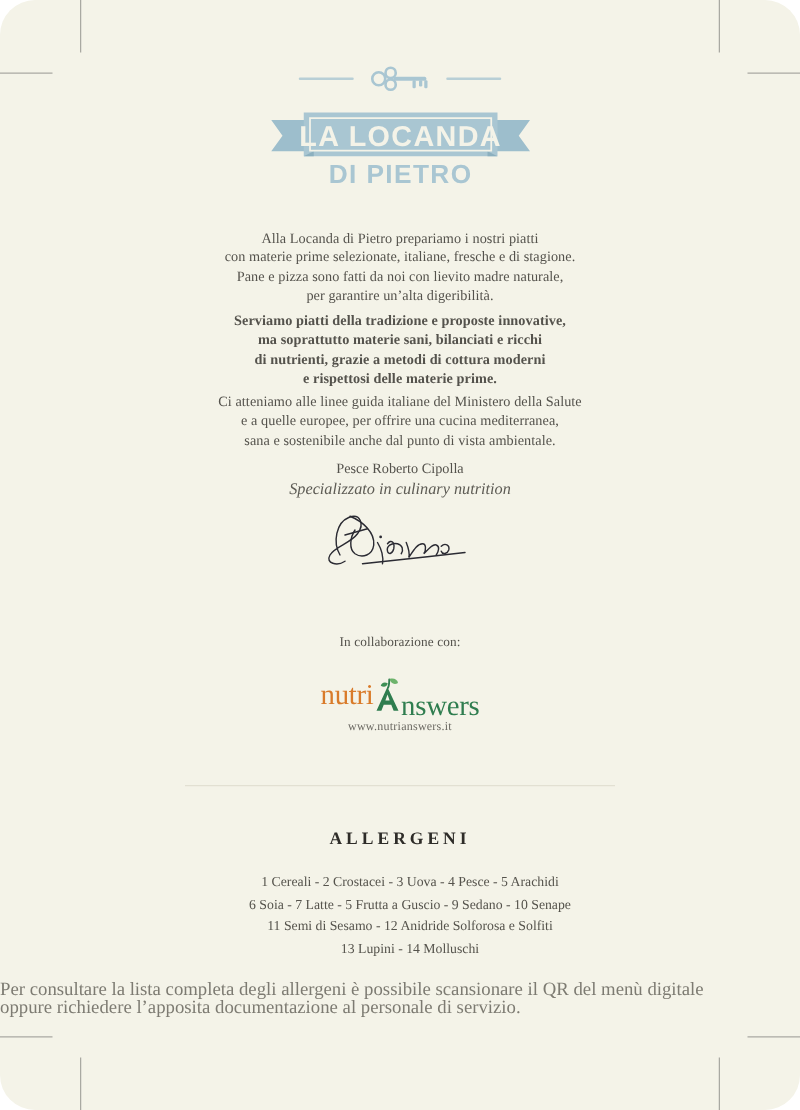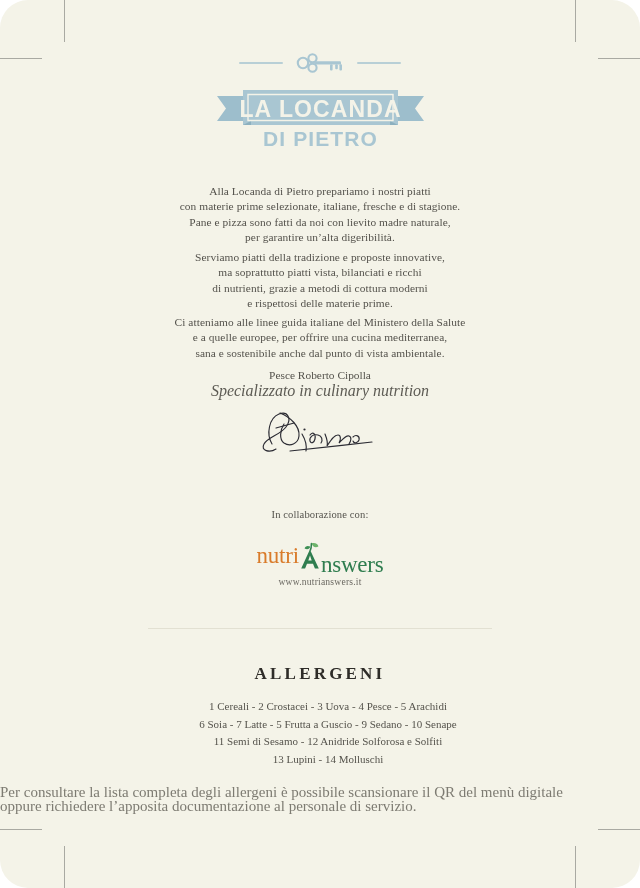--- a/index.html
+++ b/index.html
@@ -72,35 +72,35 @@
     left: 0; right: 0;
     text-align: center;
     color: #54524c;
     font-size: 11.4px;
     line-height: 15.4px;
     letter-spacing: .05px;
   }
   .para div { white-space: pre; }
 
   #p1 { top: 184px; }
-  #p2 { top: 250px; }
+  #p2 { top: 250px; font-weight: bold; }
   #p3 { top: 315px; }
 
   #chef {
     position: absolute;
     left: 0; right: 0;
     top: 368px;
     text-align: center;
     color: #54524c;
     font-size: 11.4px;
     line-height: 15.4px;
   }
   #chef .spec {
     font-style: italic;
-    font-size: 16px;
+    font-size: 13px;
     color: #5d5b54;
   }
 
   #signature {
     position: absolute;
     left: 0; right: 0;
     top: 404px;
     text-align: center;
     height: 62px;
   }
@@ -157,21 +157,21 @@
     background: #e2e0d2;
   }
 
   
   #allerg-title {
     position: absolute;
     left: 0; right: 0;
     top: 664px;
     text-align: center;
     color: #2e2c28;
-    font-size: 17px;
+    font-size: 14px;
     font-weight: bold;
     letter-spacing: 3.2px;
   }
   #allerg-list {
     position: absolute;
     left: 0; right: 0;
     top: 698px;
     text-align: center;
     color: #55534c;
     font-size: 11px;
@@ -243,21 +243,21 @@
 
   <div class="para" id="p1">
     <div>Alla Locanda di Pietro prepariamo i nostri piatti</div>
     <div>con materie prime selezionate, italiane, fresche e di stagione.</div>
     <div>Pane e pizza sono fatti da noi con lievito madre naturale,</div>
     <div>per garantire un’alta digeribilità.</div>
   </div>
 
   <div class="para" id="p2">
     <div>Serviamo piatti della tradizione e proposte innovative,</div>
-    <div>ma soprattutto piatti vista, bilanciati e ricchi</div>
+    <div>ma soprattutto materie sani, bilanciati e ricchi</div>
     <div>di nutrienti, grazie a metodi di cottura moderni</div>
     <div>e rispettosi delle materie prime.</div>
   </div>
 
   <div class="para" id="p3">
     <div>Ci atteniamo alle linee guida italiane del Ministero della Salute</div>
     <div>e a quelle europee, per offrire una cucina mediterranea,</div>
     <div>sana e sostenibile anche dal punto di vista ambientale.</div>
   </div>
 

